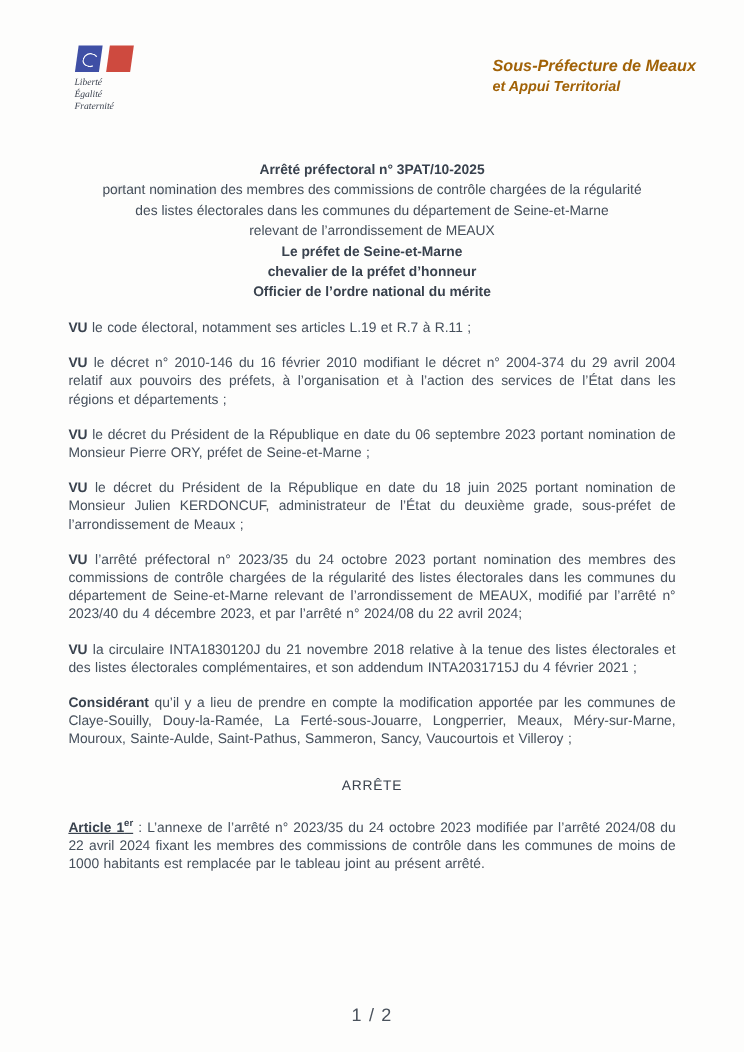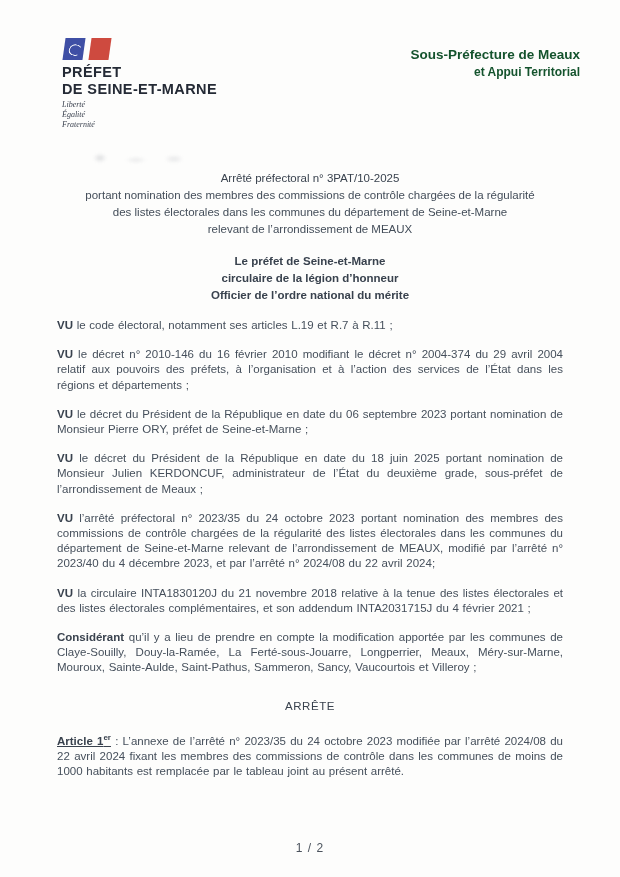--- a/index.html
+++ b/index.html
@@ -59,23 +59,23 @@
   }
   .logo-motto {
     margin-top: 2px;
     font-family: "Liberation Serif", serif;
     font-style: italic;
     font-size: 8px;
     line-height: 10px;
     color: #3c4350;
   }
   .office-block {
-    text-align: right;
-    color: #14532d;
+    color: #a16207;
     padding-top: 8px;
+    font-style: italic;
   }
   .office-line1 {
     font-weight: bold;
     font-size: 13.5px;
     line-height: 18px;
   }
   .office-line2, .office-line3 {
     font-weight: bold;
     font-size: 12px;
     line-height: 16px;
@@ -99,25 +99,24 @@
 
   
   .decree-title {
     margin-top: 40px;
     text-align: center;
     font-size: 11.5px;
     line-height: 17px;
     color: #434d59;
   }
   .decree-title .t-main {
-    font-weight: normal;
+    font-weight: bold;
     color: #39424e;
   }
   .issuer-block {
-    margin-top: 15px;
     text-align: center;
     font-weight: bold;
     font-size: 11.5px;
     line-height: 17px;
     color: #39424e;
   }
 
   
   .body-text {
     padding: 14px 57px 0 57px;
@@ -149,41 +148,37 @@
     line-height: 0;
   }
 
   
   .page-number {
     position: absolute;
     left: 0;
     right: 0;
     bottom: 22px;
     text-align: center;
-    font-size: 12px;
+    font-size: 15px;
     color: #4a525c;
     letter-spacing: 1px;
     margin-top: 24px;
   }
 </style>
 </head>
 <body>
 
 <div class="page">
 
   <div class="letterhead">
     <div class="logo-block">
       <div class="flag">
         <span class="blue"></span>
         <span class="red"></span>
         <span class="marianne"></span>
-      </div>
-      <div class="logo-title">
-        <div>PRÉFET</div>
-        <div>DE SEINE-ET-MARNE</div>
       </div>
       <div class="logo-motto">
         <div>Liberté</div>
         <div>Égalité</div>
         <div>Fraternité</div>
       </div>
     </div>
     <div class="office-block">
       <div class="office-line1">Sous-Préfecture de Meaux</div>
       <div class="office-line3">et Appui Territorial</div>
@@ -194,21 +189,21 @@
 
   <div class="decree-title">
     <div class="t-main">Arrêté préfectoral n° 3PAT/10-2025</div>
     <div>portant nomination des membres des commissions de contrôle chargées de la régularité</div>
     <div>des listes électorales dans les communes du département de Seine-et-Marne</div>
     <div>relevant de l’arrondissement de MEAUX</div>
   </div>
 
   <div class="issuer-block">
     <div>Le préfet de Seine-et-Marne</div>
-    <div>circulaire de la légion d’honneur</div>
+    <div>chevalier de la préfet d’honneur</div>
     <div>Officier de l’ordre national du mérite</div>
   </div>
 
   <div class="body-text">
 
     <p class="para">
       <strong>VU</strong>
       <span>le code électoral, notamment ses articles L.19 et R.7 à R.11 ;</span>
     </p>
 

